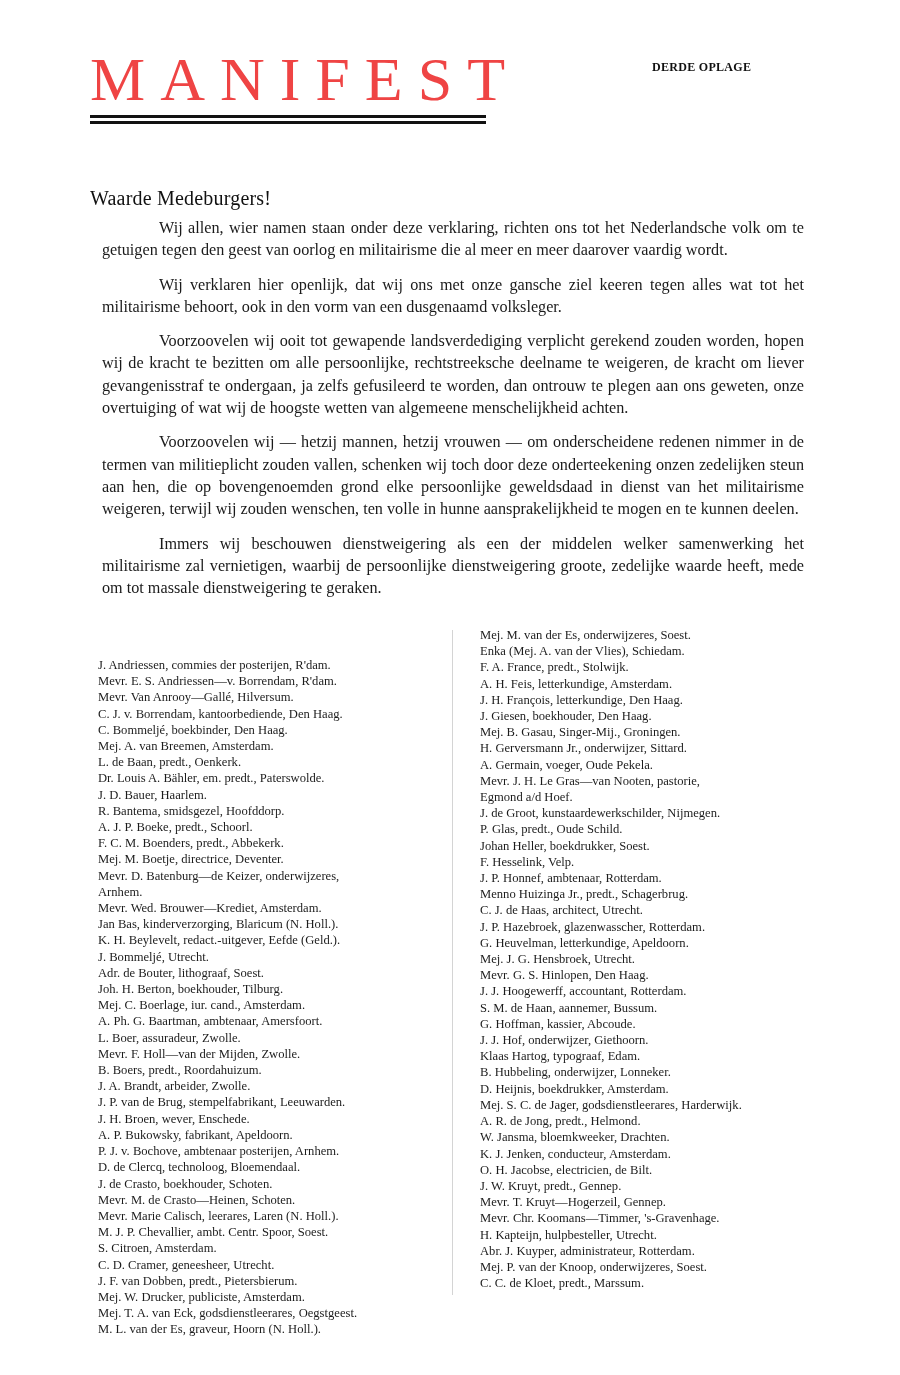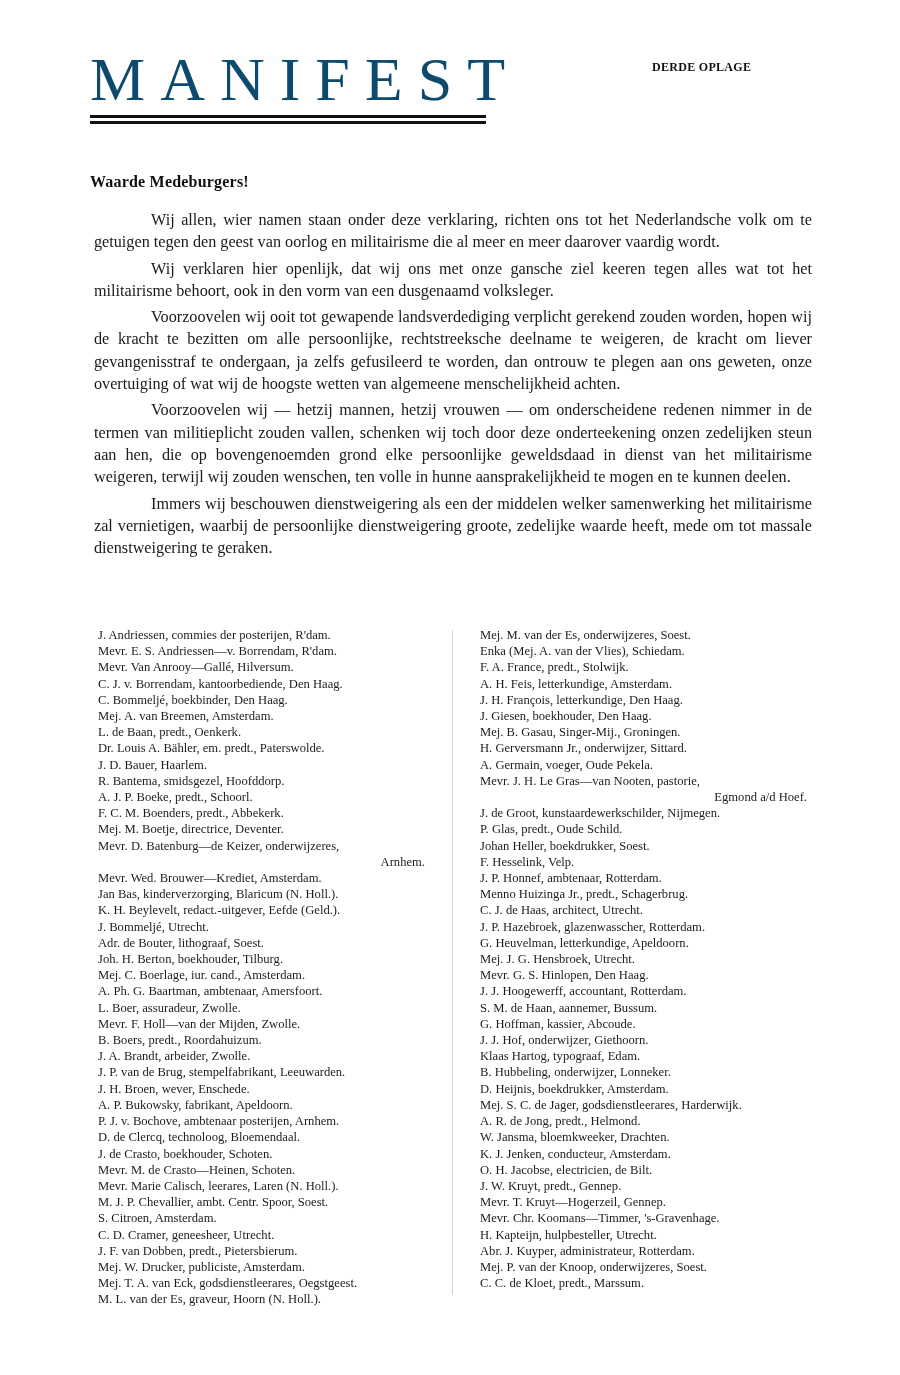--- a/index.html
+++ b/index.html
@@ -1,29 +1,29 @@
 <!DOCTYPE html>
 <html><head>
 <meta charset="utf-8">
 <style>
   html, body { margin: 0; padding: 0; background: #ffffff; }
   body { width: 900px; height: 1375px; position: relative; overflow: hidden; color: #111; font-family: "Liberation Serif", serif; }
-  .title { position: absolute; left: 90px; top: 48px; font-size: 62px; letter-spacing: 15px; font-weight: normal; color: #0c4a6e; line-height: 1; }
+  .title { position: absolute; left: 90px; top: 48px; font-size: 62px; letter-spacing: 15px; font-weight: normal; color: #ef4444; line-height: 1; }
   .edition { position: absolute; left: 652px; top: 60px; font-size: 12px; font-weight: bold; font-family: "Liberation Serif", serif; letter-spacing: 0.3px; }
   .rule { position: absolute; left: 90px; width: 396px; background: #111; }
   .rule.r1 { top: 115px; height: 3px; }
   .rule.r2 { top: 121px; height: 3px; }
-  .salutation { position: absolute; left: 90px; top: 173px; font-size: 16px; font-weight: bold; letter-spacing: 0.2px; }
+  .salutation { position: absolute; left: 90px; top: 187px; font-size: 20px; font-weight: normal; letter-spacing: 0.2px; }
   .body-text { position: absolute; left: 90px; top: 205px; width: 726px; font-size: 16.2px; line-height: 22.3px; text-align: justify; color: #1a1a1a; }
-  .body-text p { margin: 4px; text-indent: 57px; }
+  .body-text p { margin: 12px; text-indent: 57px; }
   .col { position: absolute; top: 627px; font-size: 12.6px; line-height: 16.2px; color: #1c1c1c; }
-  .col.left { left: 98px; width: 330px; }
+  .col.left { left: 98px; width: 330px; margin-top: 30px; }
   .col.right { left: 480px; width: 340px; }
   .sig { white-space: nowrap; }
-  .sig .cont { display: block; text-align: right; padding-right: 0; }
+  .sig .cont { display: block; text-align: left; padding-right: 0; }
   .col.left .sig .cont { width: 327px; }
   .col.right .sig .cont { width: 327px; }
   .divider { position: absolute; left: 452px; top: 630px; width: 1px; height: 665px; background: #d4d4d4; }
 </style>
 </head>
 <body>
 
 <div class="title">MANIFEST</div>
 <div class="edition">DERDE OPLAGE</div>
 <div class="rule r1"></div>

